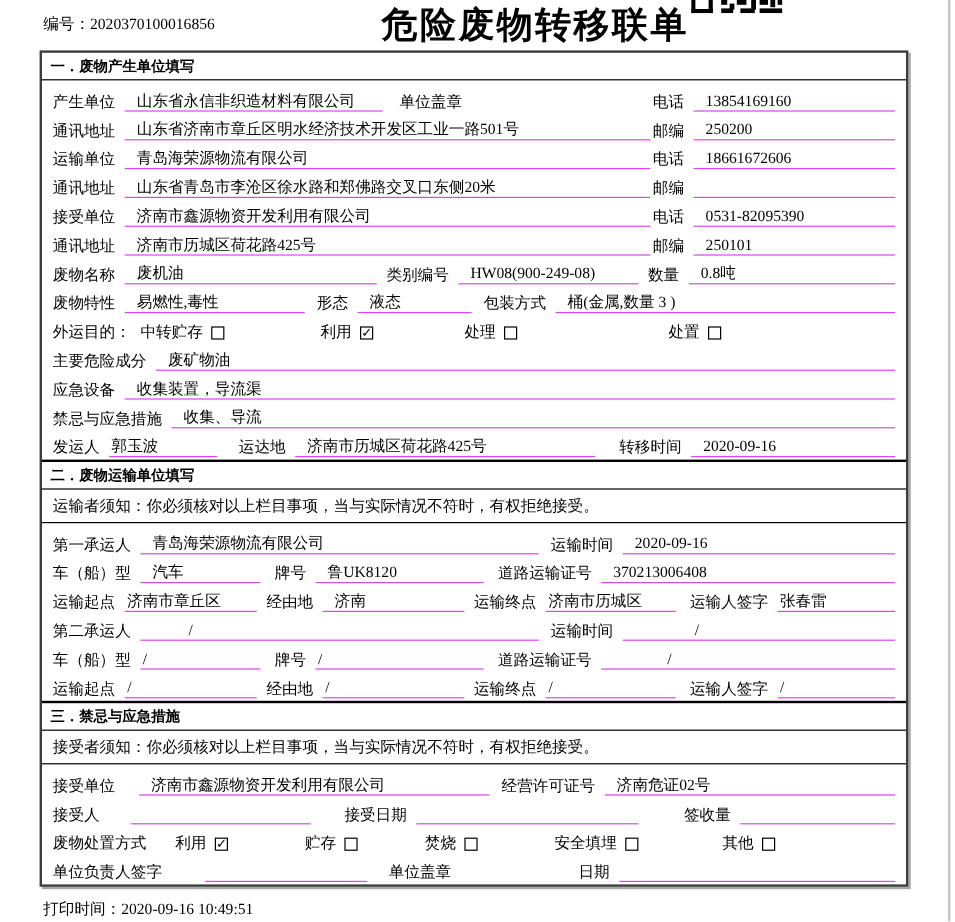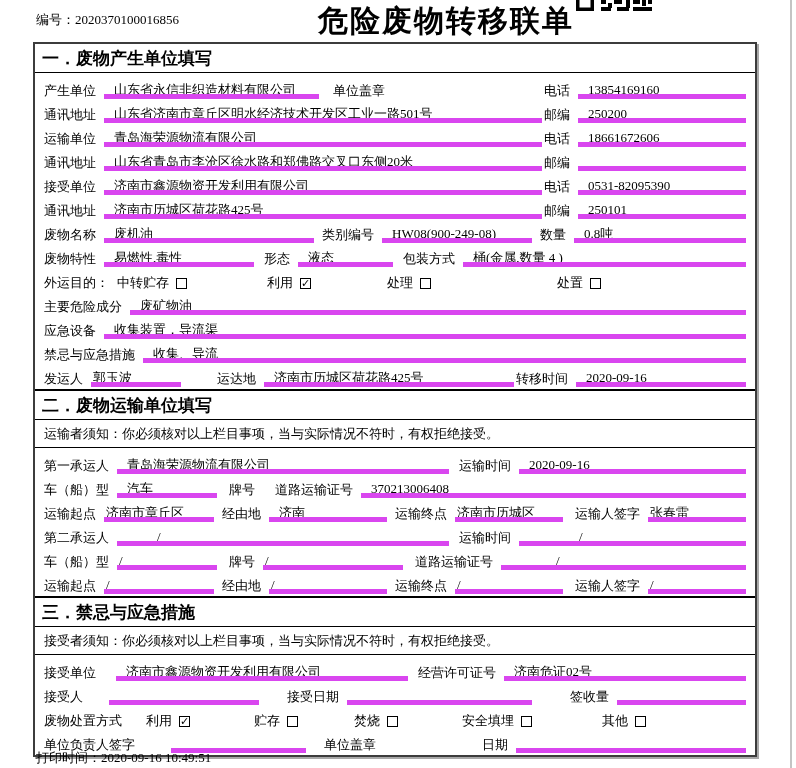--- a/index.html
+++ b/index.html
@@ -16,26 +16,26 @@
 
   
   .edge-r { position:absolute; left:790px; top:0; width:2px; height:768px; background:#c4c4c4; }
 
   
   .table { position:absolute; left:33px; top:42px; width:724px; border:2px solid #3c3c3c;
     background:#fff; box-shadow:2px 2px 0 #a8a8a8; }
   .sec { border-top:2px solid #000; }
   .sec:first-child { border-top:none; }
   .sec-h { font-family:"Liberation Sans","DejaVu Sans",sans-serif; font-weight:bold;
-    font-size:17px; padding:3px 7px 2px; border-bottom:1.5px solid #000; }
+    font-size:12px; padding:3px 7px 2px; border-bottom:1.5px solid #000; }
   .notice { padding:5px 9px 4px; border-bottom:1.5px solid #000; }
   .body { padding:2px 9px 2px; }
   .row { display:flex; align-items:flex-end; height:24px; line-height:17px; }
   .lbl { flex:none; white-space:nowrap; padding-right:8px; }
-  .u { border-bottom:5px solid #d946ef; white-space:nowrap; overflow:hidden;
+  .u { border-bottom:1px solid #d946ef; white-space:nowrap; overflow:hidden;
     padding:0 4px 0 10px; height:18px; }
   .u.grow { flex:1 1 auto; }
   .u.tc { text-align:left; padding:0 2px; }
   .sp { flex:1 1 auto; }
   .opt { display:flex; align-items:flex-end; flex:none;margin-top:44px; }
   .cb { display:inline-block; width:11px; height:11px; border:1.3px solid #000;
     margin:0 0 2px 7px; font-family:"DejaVu Sans",sans-serif; font-size:11px;
     line-height:9px; text-align:center; overflow:visible; }
 
   
@@ -131,21 +131,21 @@
           <span class="lbl" style="margin-left:8px">数量</span>
           <span class="u grow">0.8吨</span>
         </div>
 
         <div class="row">
           <span class="lbl">废物特性</span>
           <span class="u" style="width:150px">易燃性,毒性</span>
           <span class="lbl" style="margin-left:10px">形态</span>
           <span class="u" style="width:95px">液态</span>
           <span class="lbl" style="margin-left:10px">包装方式</span>
-          <span class="u grow">桶(金属,数量 4 )</span>
+          <span class="u grow">桶(金属,数量 3 )</span>
         </div>
 
         <div class="row">
           <span class="lbl">外运目的：</span>
           <span class="opt" style="width:150px">
             <span>中转贮存</span>
             <span class="cb"></span>
           </span>
           <span class="opt" style="width:120px">
             <span>利用</span>
@@ -172,21 +172,21 @@
         </div>
 
         <div class="row">
           <span class="lbl">禁忌与应急措施</span>
           <span class="u grow">收集、导流</span>
         </div>
 
         <div class="row">
           <span class="lbl">发运人</span>
           <span class="u tc" style="width:90px">郭玉波</span>
-          <span class="lbl" style="margin-left:36px">运达地</span>
+          <span class="lbl" style="margin-left:18px">运达地</span>
           <span class="u" style="width:250px">济南市历城区荷花路425号</span>
           <span class="sp"></span>
           <span class="lbl">转移时间</span>
           <span class="u" style="width:170px">2020-09-16</span>
         </div>
 
       </div>
     </div>
 
     <div class="sec">
@@ -198,20 +198,21 @@
           <span class="lbl">第一承运人</span>
           <span class="u" style="width:332px">青岛海荣源物流有限公司</span>
           <span class="lbl" style="margin-left:10px">运输时间</span>
           <span class="u grow">2020-09-16</span>
         </div>
 
         <div class="row">
           <span class="lbl">车（船）型</span>
           <span class="u" style="width:100px">汽车</span>
           <span class="lbl" style="margin-left:12px">牌号</span>
+          <span class="u" style="width:140px">鲁UK8120</span>
           <span class="lbl" style="margin-left:12px">道路运输证号</span>
           <span class="u grow">370213006408</span>
         </div>
 
         <div class="row">
           <span class="lbl">运输起点</span>
           <span class="u tc" style="width:110px">济南市章丘区</span>
           <span class="lbl" style="margin-left:8px">经由地</span>
           <span class="u" style="width:118px">济南</span>
           <span class="lbl" style="margin-left:8px">运输终点</span>

